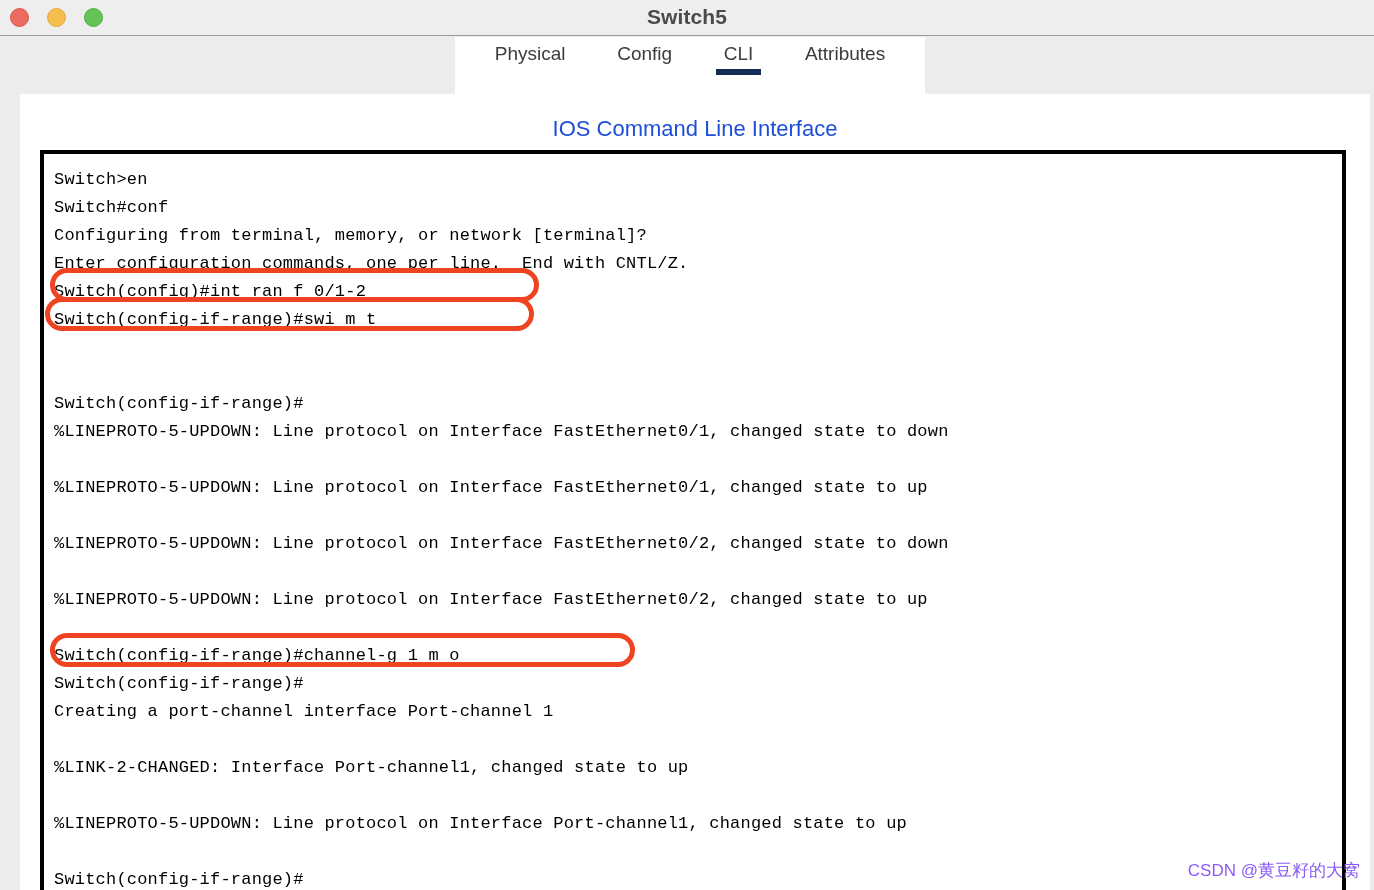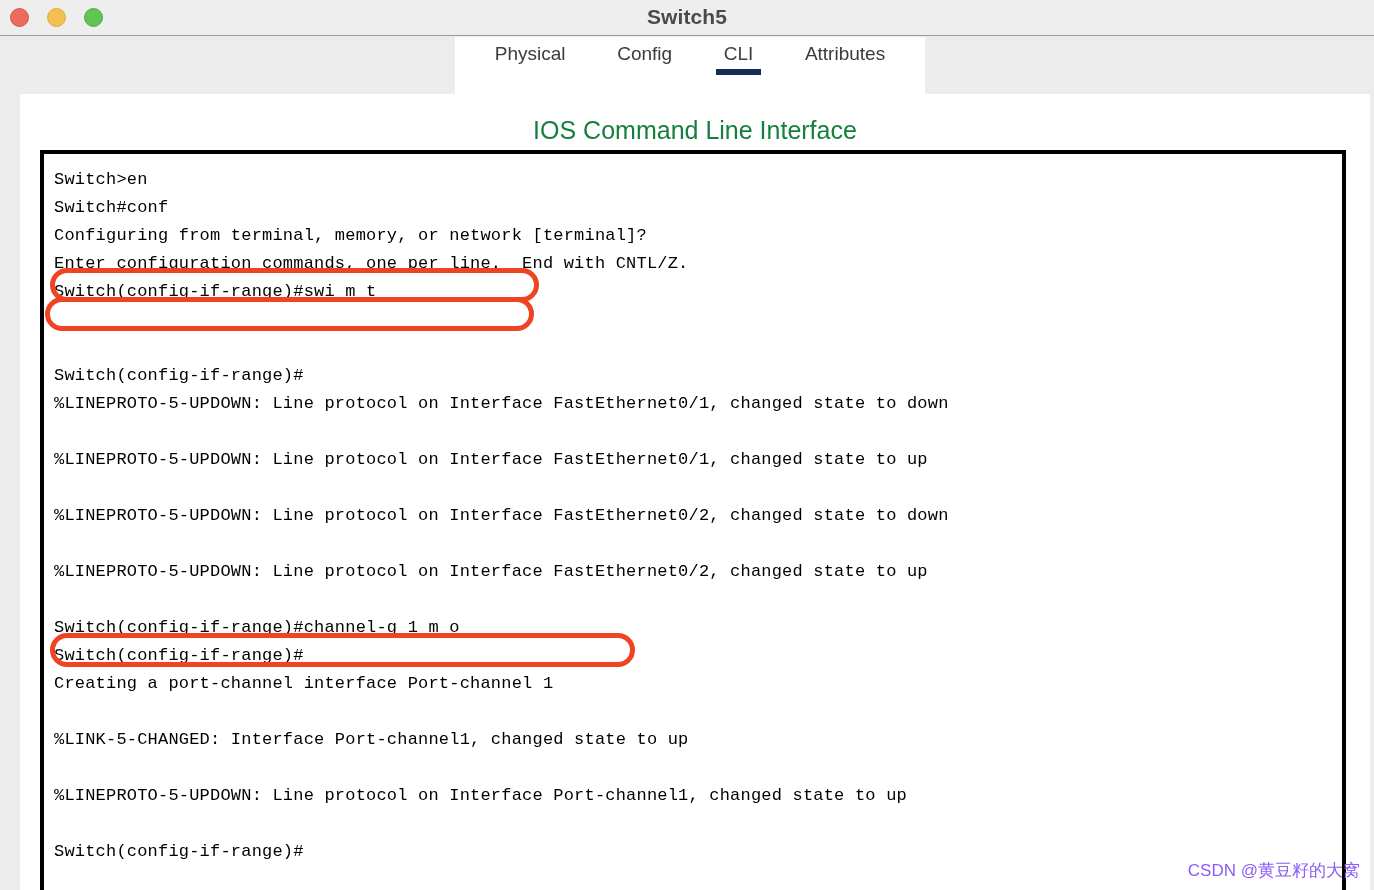--- a/index.html
+++ b/index.html
@@ -64,21 +64,21 @@
 
   
   .panel {
     position: absolute; left: 20px; top: 94px;
     width: 1350px; height: 796px;
     background: #ffffff;
   }
   .panel-title {
     position: absolute; left: 0; top: 22px;
     width: 1350px; text-align: center;
-    font-size: 25px; color: #15803d;
+    font-size: 22px; color: #1d4ed8;
   }
 
   
   .terminal {
     position: absolute; left: 20px; top: 56px;
     width: 1306px; height: 740px;
     background: #ffffff;
     border: 4px solid #000000;
     border-bottom: none;
     overflow: hidden;
@@ -139,37 +139,38 @@
 
   <div class="panel">
     <div class="panel-title">IOS Command Line Interface</div>
 
     <div class="terminal">
       <div class="term-inner" id="term-inner">
           <div class="term-line">Switch&gt;en</div>
           <div class="term-line">Switch#conf</div>
           <div class="term-line">Configuring from terminal, memory, or network [terminal]?</div>
           <div class="term-line">Enter configuration commands, one per line.  End with CNTL/Z.</div>
+          <div class="term-line">Switch(config)#int ran f 0/1-2</div>
           <div class="term-line">Switch(config-if-range)#swi m t</div>
           <div class="term-line blank">&nbsp;</div>
           <div class="term-line blank">&nbsp;</div>
           <div class="term-line">Switch(config-if-range)#</div>
           <div class="term-line">%LINEPROTO-5-UPDOWN: Line protocol on Interface FastEthernet0/1, changed state to down</div>
           <div class="term-line blank">&nbsp;</div>
           <div class="term-line">%LINEPROTO-5-UPDOWN: Line protocol on Interface FastEthernet0/1, changed state to up</div>
           <div class="term-line blank">&nbsp;</div>
           <div class="term-line">%LINEPROTO-5-UPDOWN: Line protocol on Interface FastEthernet0/2, changed state to down</div>
           <div class="term-line blank">&nbsp;</div>
           <div class="term-line">%LINEPROTO-5-UPDOWN: Line protocol on Interface FastEthernet0/2, changed state to up</div>
           <div class="term-line blank">&nbsp;</div>
           <div class="term-line">Switch(config-if-range)#channel-g 1 m o</div>
           <div class="term-line">Switch(config-if-range)#</div>
           <div class="term-line">Creating a port-channel interface Port-channel 1</div>
           <div class="term-line blank">&nbsp;</div>
-          <div class="term-line">%LINK-5-CHANGED: Interface Port-channel1, changed state to up</div>
+          <div class="term-line">%LINK-2-CHANGED: Interface Port-channel1, changed state to up</div>
           <div class="term-line blank">&nbsp;</div>
           <div class="term-line">%LINEPROTO-5-UPDOWN: Line protocol on Interface Port-channel1, changed state to up</div>
           <div class="term-line blank">&nbsp;</div>
           <div class="term-line">Switch(config-if-range)#</div>
           <div class="anno" style="left: 6px; top: 114px; width: 489px; height: 34px; border-color: rgb(238, 68, 34);"></div>
           <div class="anno" style="left: 1px; top: 143px; width: 489px; height: 34px; border-color: rgb(238, 68, 34);"></div>
           <div class="anno" style="left: 6px; top: 479px; width: 585px; height: 34px; border-color: rgb(238, 68, 34);"></div>
         </div>
     </div>
   </div>

